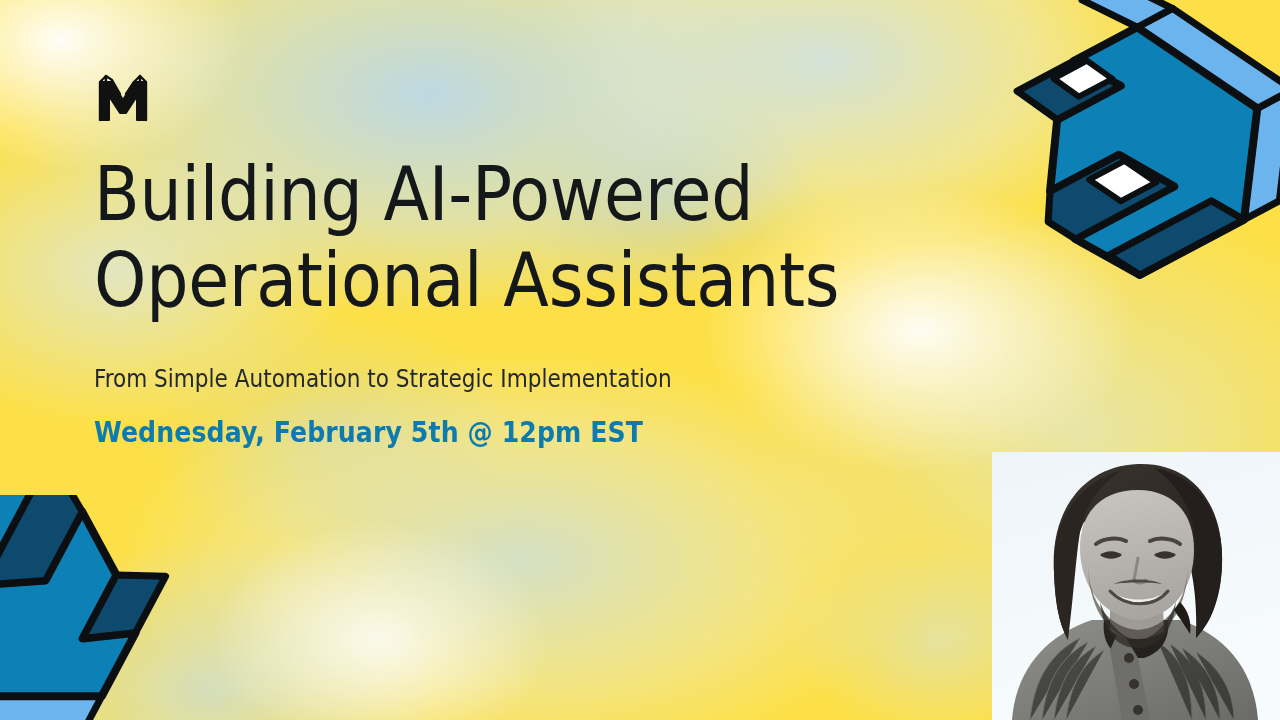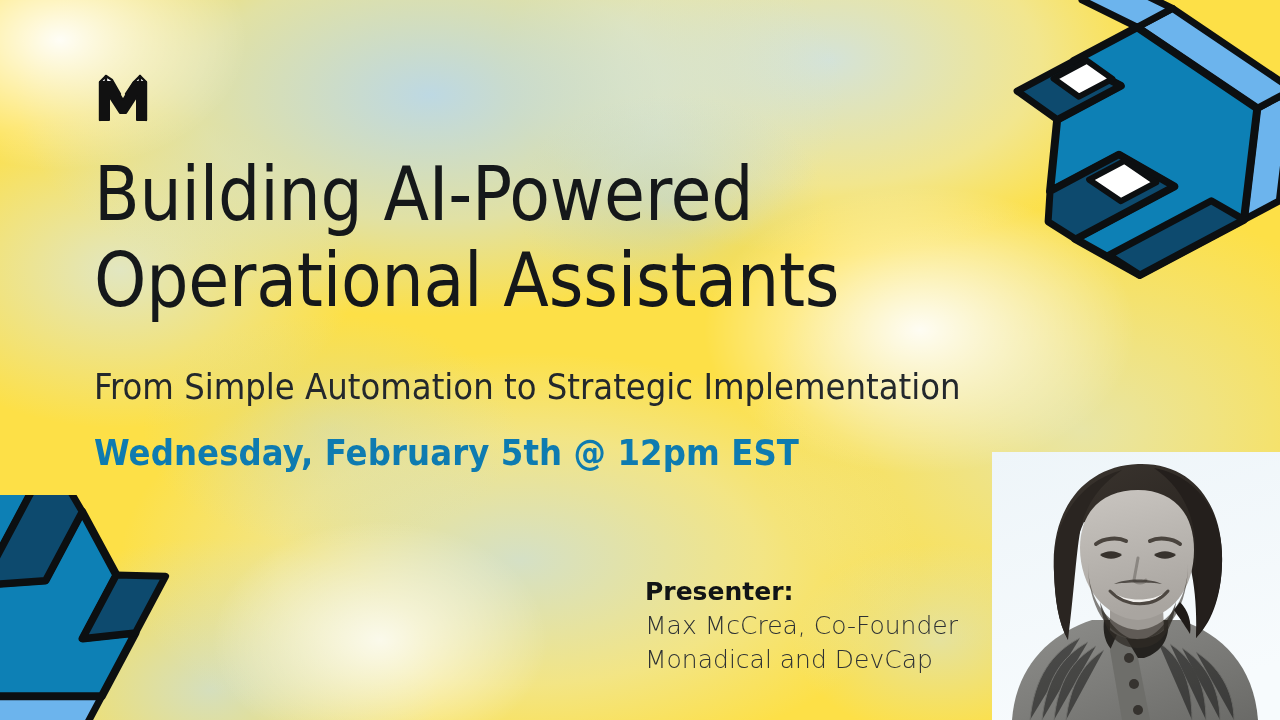--- a/index.html
+++ b/index.html
@@ -95,30 +95,30 @@
     line-height: 1.16;
     letter-spacing: -0.2px;
     color: #15181a;
     white-space: pre-line;
   }
 
   .subtitle {
     margin-top: 40px;
     font-family: "DejaVu Sans Condensed", "Liberation Sans Narrow", "Liberation Sans", sans-serif;
     font-weight: 300;
-    font-size: 36px;
+    font-size: 24px;
     line-height: 1.25;
     color: #23282c;
   }
 
   .datetime {
     margin-top: 22px;
     font-family: "DejaVu Sans Condensed", "Liberation Sans Narrow", "Liberation Sans", sans-serif;
     font-weight: 700;
-    font-size: 36px;
+    font-size: 28px;
     line-height: 1.2;
     color: #0e7bb0;
     letter-spacing: 0.1px;
   }
 
   
   .presenter {
     position: absolute;
     left: 645px;
     top: 575px;
@@ -205,25 +205,20 @@
     </svg>
   </div>
 
   <div class="content">
     <h1 class="title">Building AI-Powered
 Operational Assistants</h1>
     <p class="subtitle">From Simple Automation to Strategic Implementation</p>
     <p class="datetime">Wednesday, February 5th @ 12pm EST</p>
   </div>
 
-  <div class="presenter">
-    <div class="presenter-label">Presenter:</div>
-    <div class="presenter-line">Max McCrea, Co-Founder</div>
-    <div class="presenter-line">Monadical and DevCap</div>
-  </div>
 
   <div class="photo">
     <svg viewBox="0 0 288 268" width="288" height="268" aria-hidden="true">
       <defs>
         <linearGradient id="bgph" x1="0" y1="0" x2="0.3" y2="1">
           <stop offset="0%" stop-color="#eef5f9"></stop>
           <stop offset="100%" stop-color="#f7fbfd"></stop>
         </linearGradient>
         <linearGradient id="shirt" x1="0" y1="0" x2="1" y2="1">
           <stop offset="0%" stop-color="#8e8e8b"></stop>

